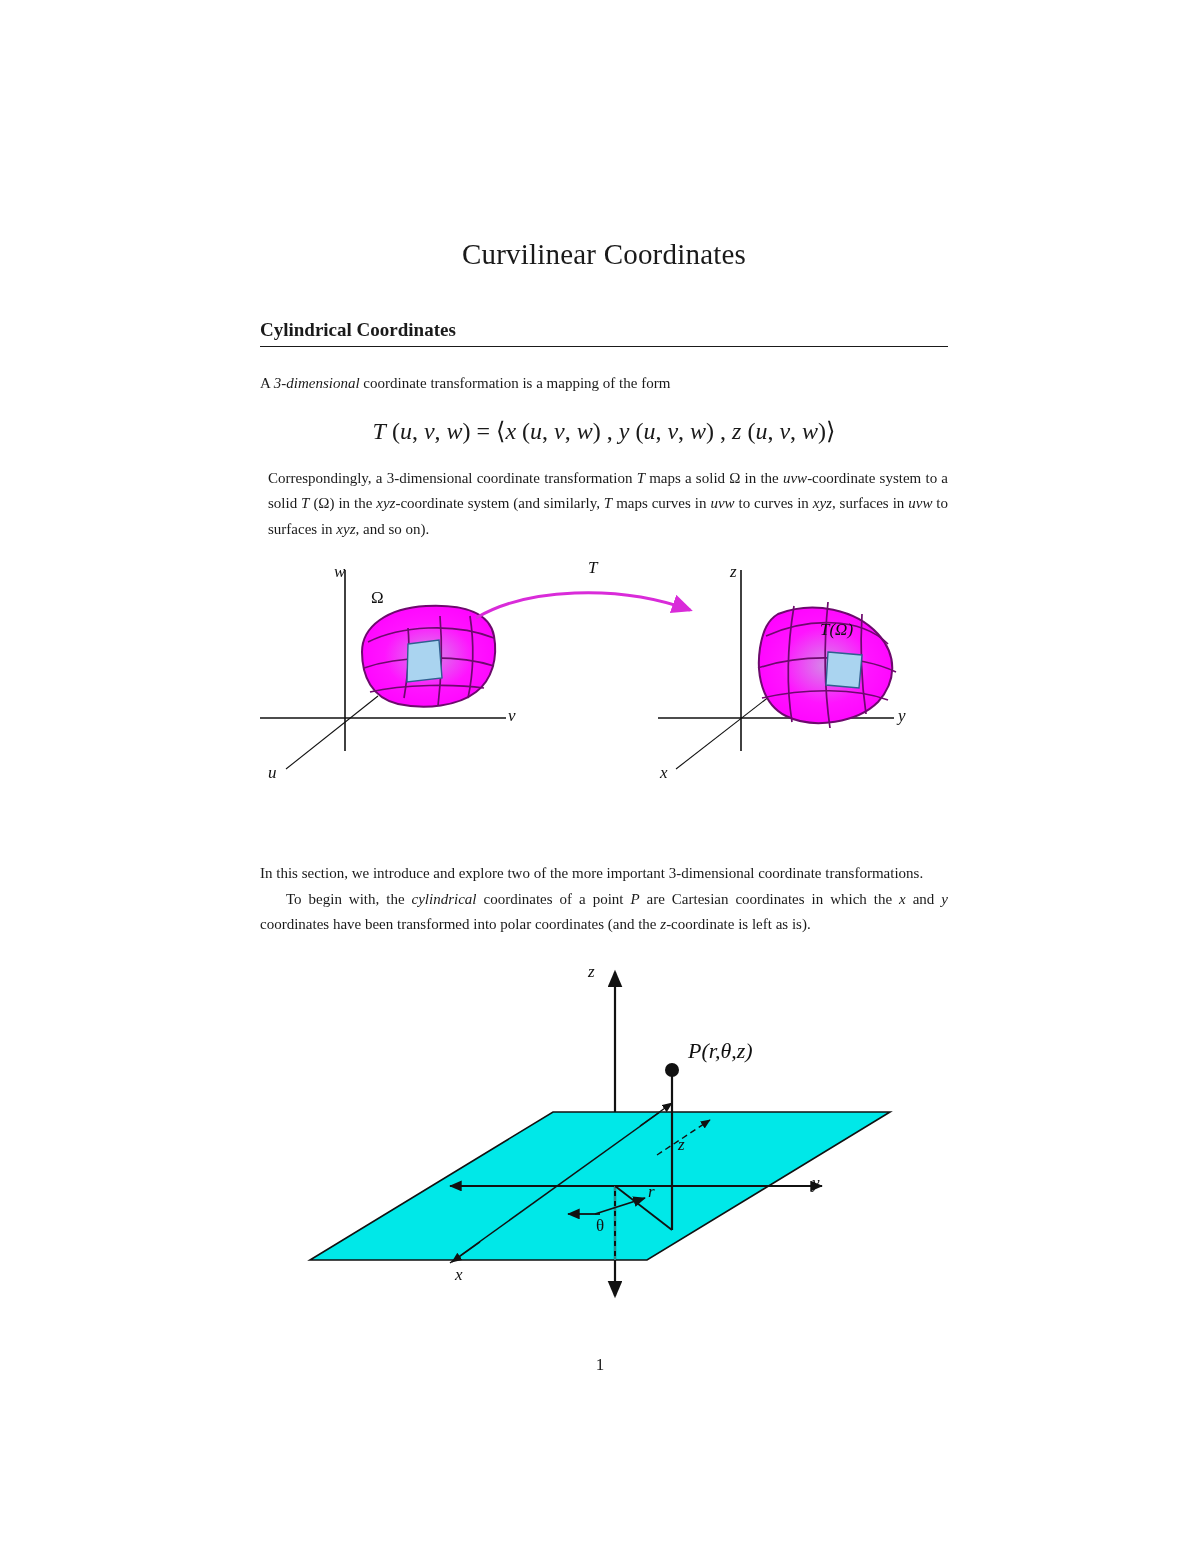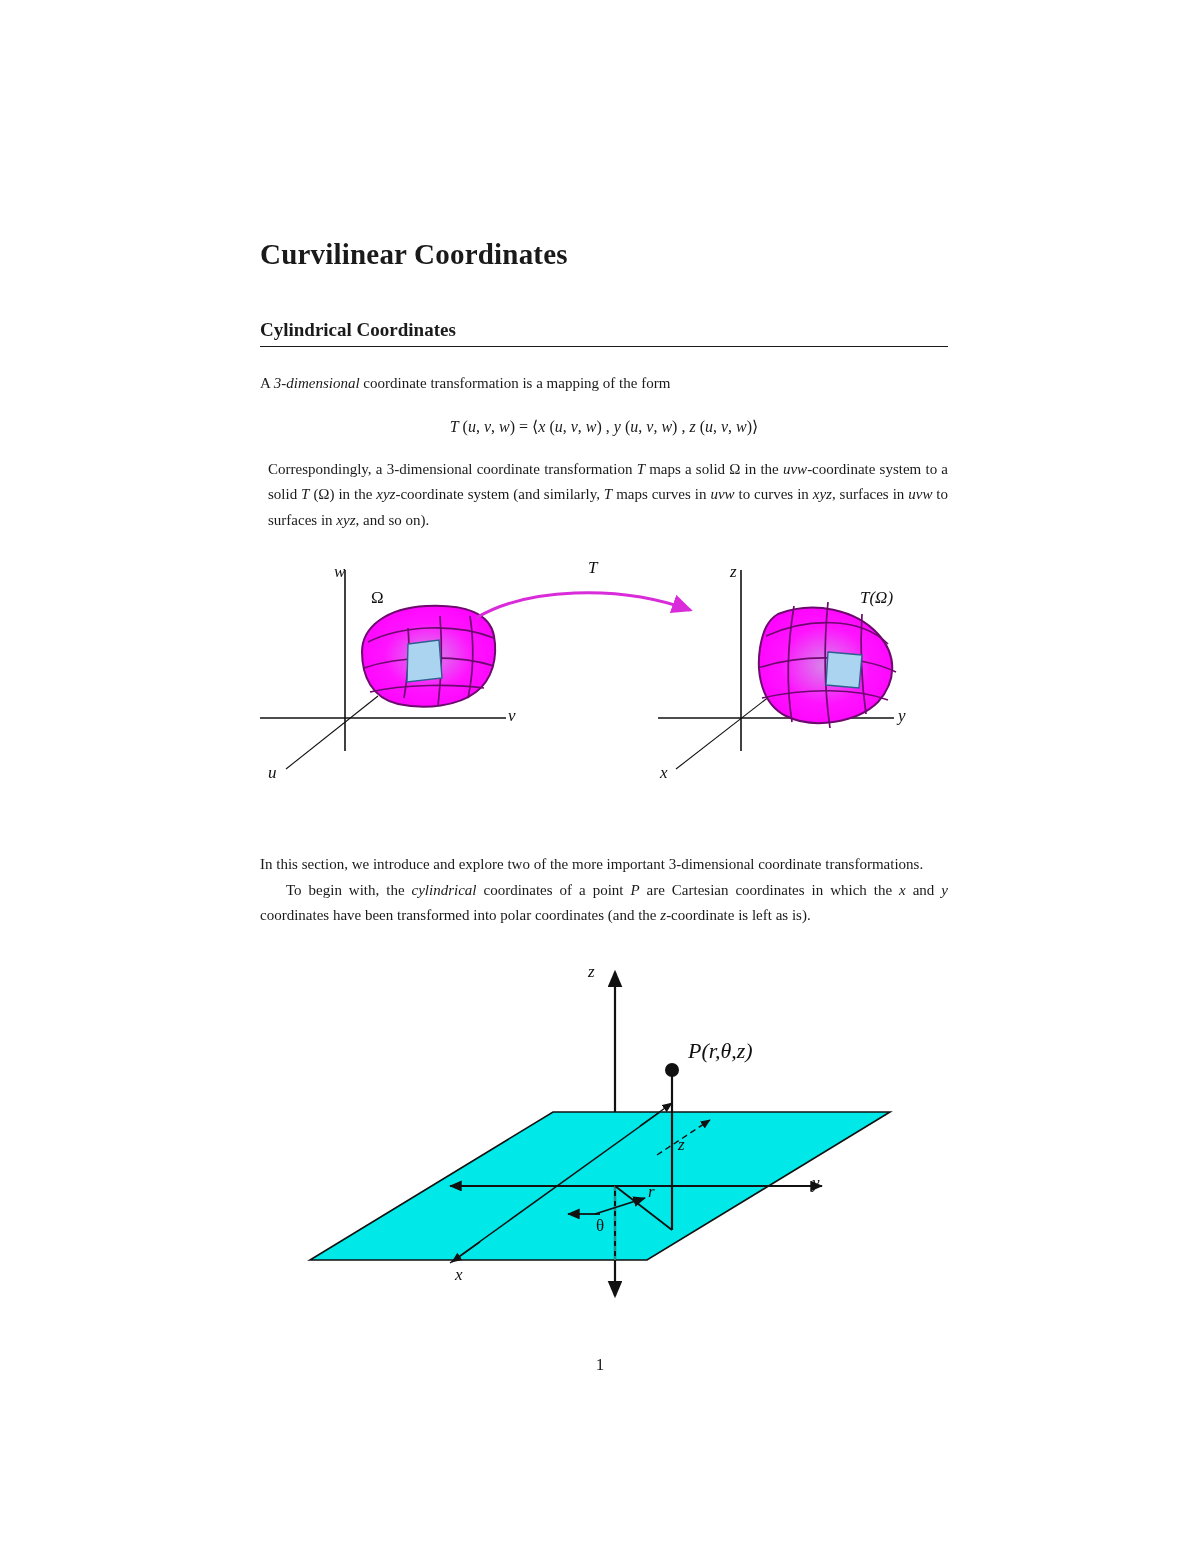--- a/index.html
+++ b/index.html
@@ -22,22 +22,23 @@
   }
   .content {
     position: absolute;
     left: 260px;
     top: 0;
     width: 688px;
   }
 
   
   .doc-title {
+    text-align: center;
     font-size: 29px;
-    font-weight: bold;
+    font-weight: normal;
     letter-spacing: 0.2px;
     margin: 0;
     padding-top: 238px;
     font-family: "Liberation Serif", "DejaVu Serif", serif;
   }
 
   
   .section-head {
     margin-top: 48px;
     font-size: 19px;
@@ -63,21 +64,21 @@
   p.p1 { margin-top: 24px; }
   p.p2 { margin-top: 21px; margin-left: 8px; }
   p.p3 { margin-top: 35px; }
   p.p4 { margin-top: 0px; text-indent: 26px; }
   .it { font-style: italic; }
   .mi { font-style: italic; font-family: "Liberation Serif","DejaVu Serif",serif; }
 
   
   .eqn {
     text-align: center;
-    font-size: 16px;
+    font-size: 24px;
     margin-top: 20px;
     font-family: "Liberation Serif", "DejaVu Serif", serif;
   }
   .eqn .mi { font-style: italic; }
 
   
   .fig1 {
     position: absolute;
     left: 258px;
     top: 556px;
@@ -198,21 +199,21 @@
     <span class="fig-label" style="left:76px; top:6px;">w</span>
     <span class="fig-label" style="left:250px; top:150px;">v</span>
     <span class="fig-label" style="left:10px; top:207px;">u</span>
     <span class="fig-label" style="left:113px; top:32px; font-style:normal;">Ω</span>
 
     <span class="fig-label" style="left:330px; top:2px;">T</span>
 
     <span class="fig-label" style="left:472px; top:6px;">z</span>
     <span class="fig-label" style="left:640px; top:150px;">y</span>
     <span class="fig-label" style="left:402px; top:207px;">x</span>
-    <span class="fig-label" style="left:562px; top:32px;margin-left:40px;">T(Ω)</span>
+    <span class="fig-label" style="left:562px; top:64px;">T(Ω)</span>
   </div>
 
   <div class="fig2">
     <svg width="600" height="350" viewBox="0 0 600 350">
       <defs>
         <marker id="arrBlk" markerWidth="10" markerHeight="10" refX="7" refY="3.4" orient="auto">
           <path d="M0,0 L8,3.4 L0,6.8 z" fill="#111"></path>
         </marker>
         <marker id="arrBlkS" markerWidth="9" markerHeight="9" refX="6.5" refY="3" orient="auto">
           <path d="M0,0 L7,3 L0,6 z" fill="#111"></path>

